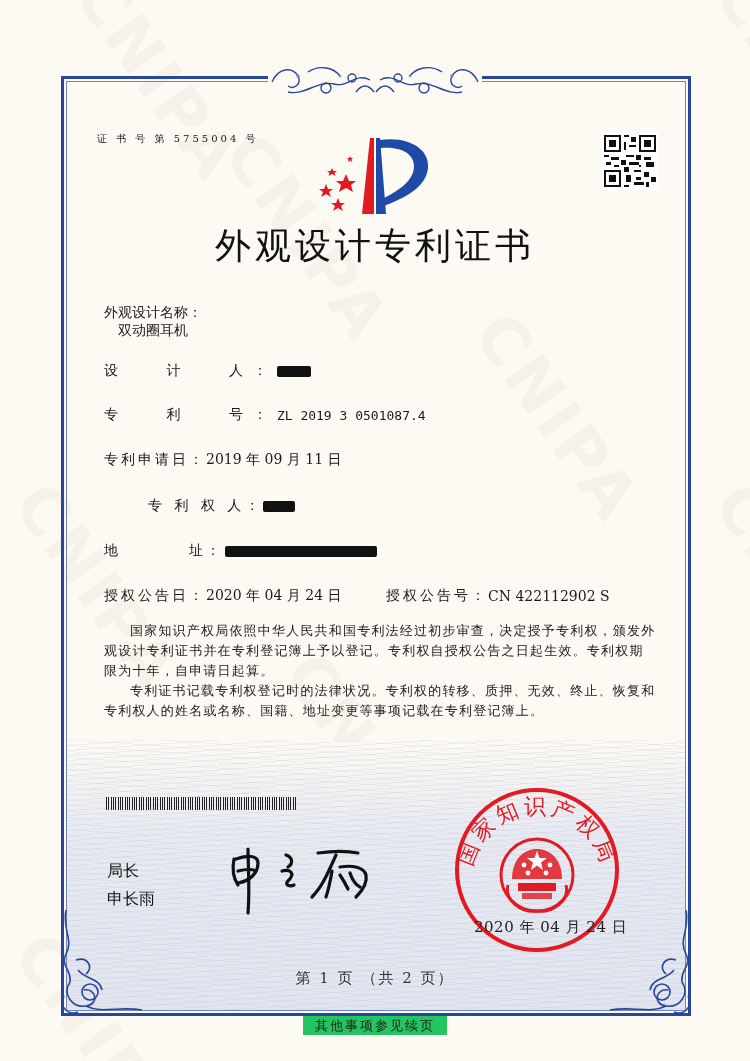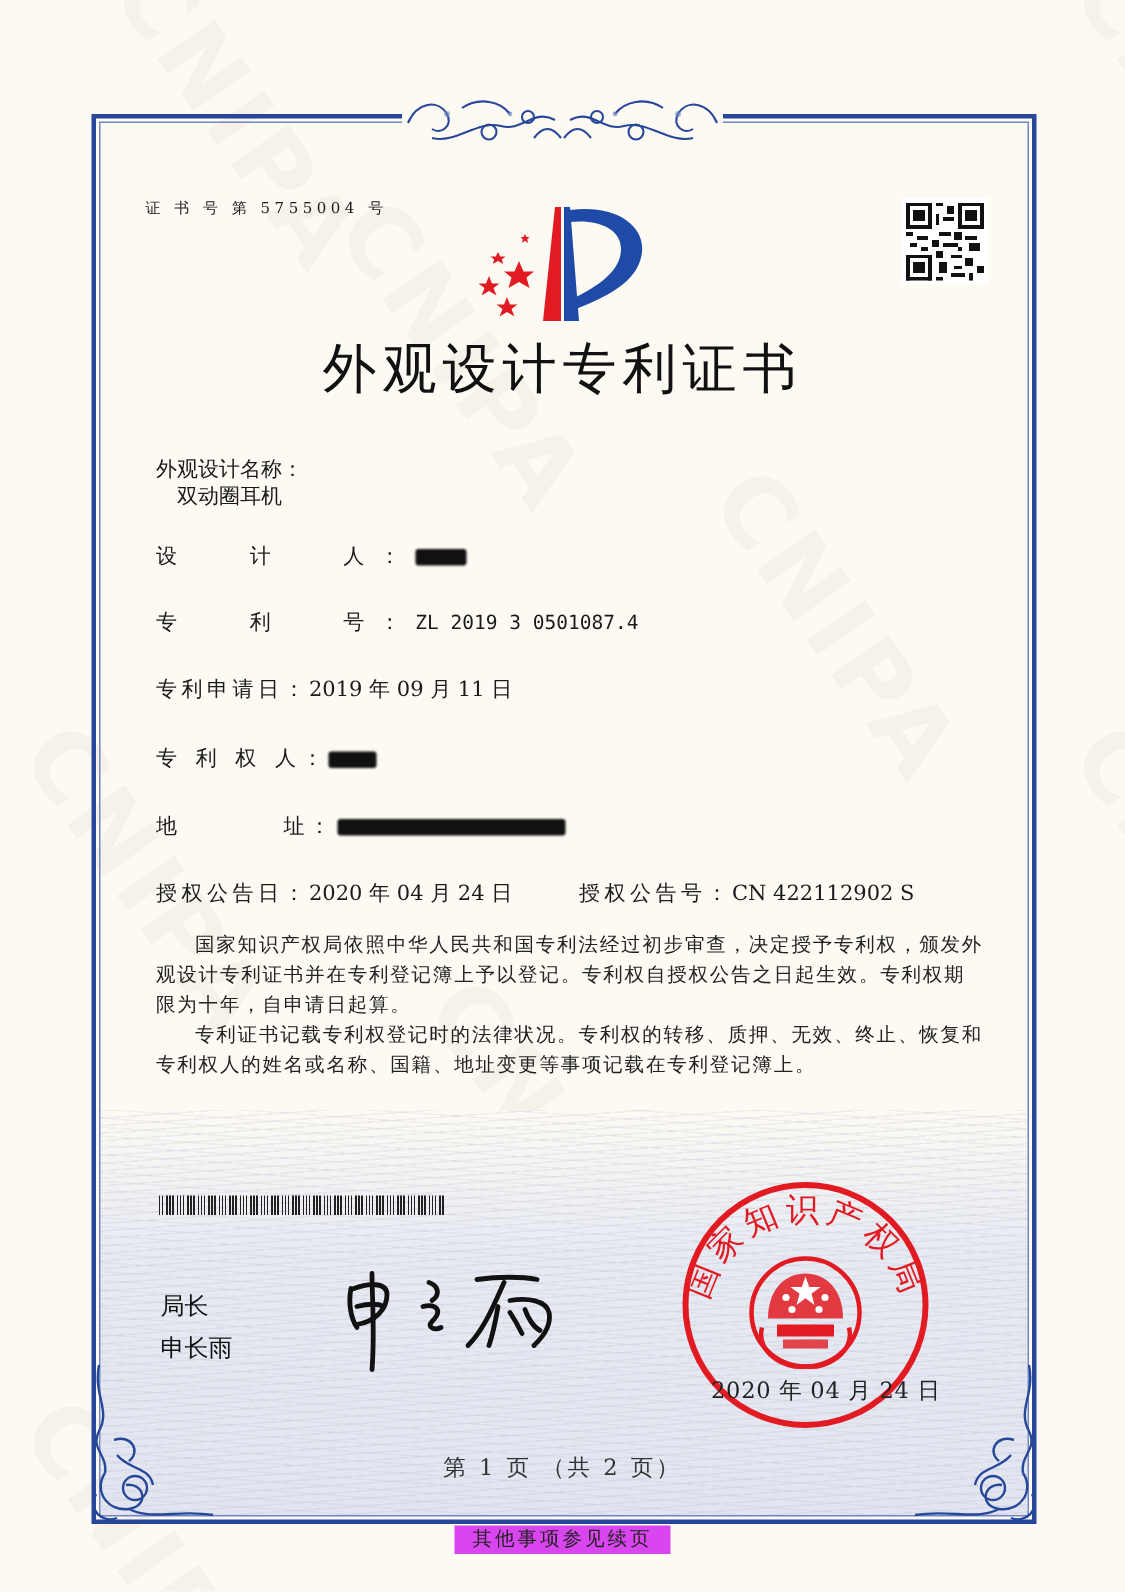--- a/index.html
+++ b/index.html
@@ -150,21 +150,21 @@
       color: #333;
     }
     .footer-note {
       position: absolute;
       left: 0; width: 750px; top: 1017px;
       text-align: center;
       font-size: 13px;
       letter-spacing: 2px;
       color: #222;
     }
-    .footer-note span { background: #d946ef; padding: 2px 12px; }
+    .footer-note span { background: #22c55e; padding: 2px 12px; }
   </style>
 </head>
 <body>
 
 <div class="watermark" style="left:120px; top:-40px;">CNIPA</div>
 <div class="watermark" style="left:760px; top:-40px;">CNIPA</div>
 <div class="watermark" style="left:270px; top:120px;">CNIPA</div>
 <div class="watermark" style="left:520px; top:300px;">CNIPA</div>
 <div class="watermark" style="left:60px; top:470px;">CNIPA</div>
 <div class="watermark" style="left:330px; top:640px;">CNIPA</div>
@@ -309,21 +309,21 @@
   <span class="lbl" style="letter-spacing:10px;">专　 利　 号：</span>
   <span class="val" style="font-family:'DejaVu Sans Mono','Liberation Mono',monospace; font-size:13px;">ZL 2019 3 0501087.4</span>
 </div>
 
 <div class="field" style="top:451px;">
   <span class="lbl" style="letter-spacing:3px;">专利申请日：</span>
   <span class="val">2019 年 09 月 11 日</span>
 </div>
 
 <div class="field" style="top:497px;">
-  <span class="lbl" style="letter-spacing:4px;">专 利 权 人：</span>
+  <span class="lbl" style="letter-spacing:4px;margin-left:44px;">专 利 权 人：</span>
   <span class="redact" style="width:32px;"></span>
 </div>
 
 <div class="field" style="top:542px;">
   <span class="lbl" style="letter-spacing:3px;">地　　　　址：</span>
   <span class="redact" style="width:152px; margin-left:2px;"></span>
 </div>
 
 <div class="field" style="top:587px;">
   <span class="lbl" style="letter-spacing:3px;">授权公告日：</span>

